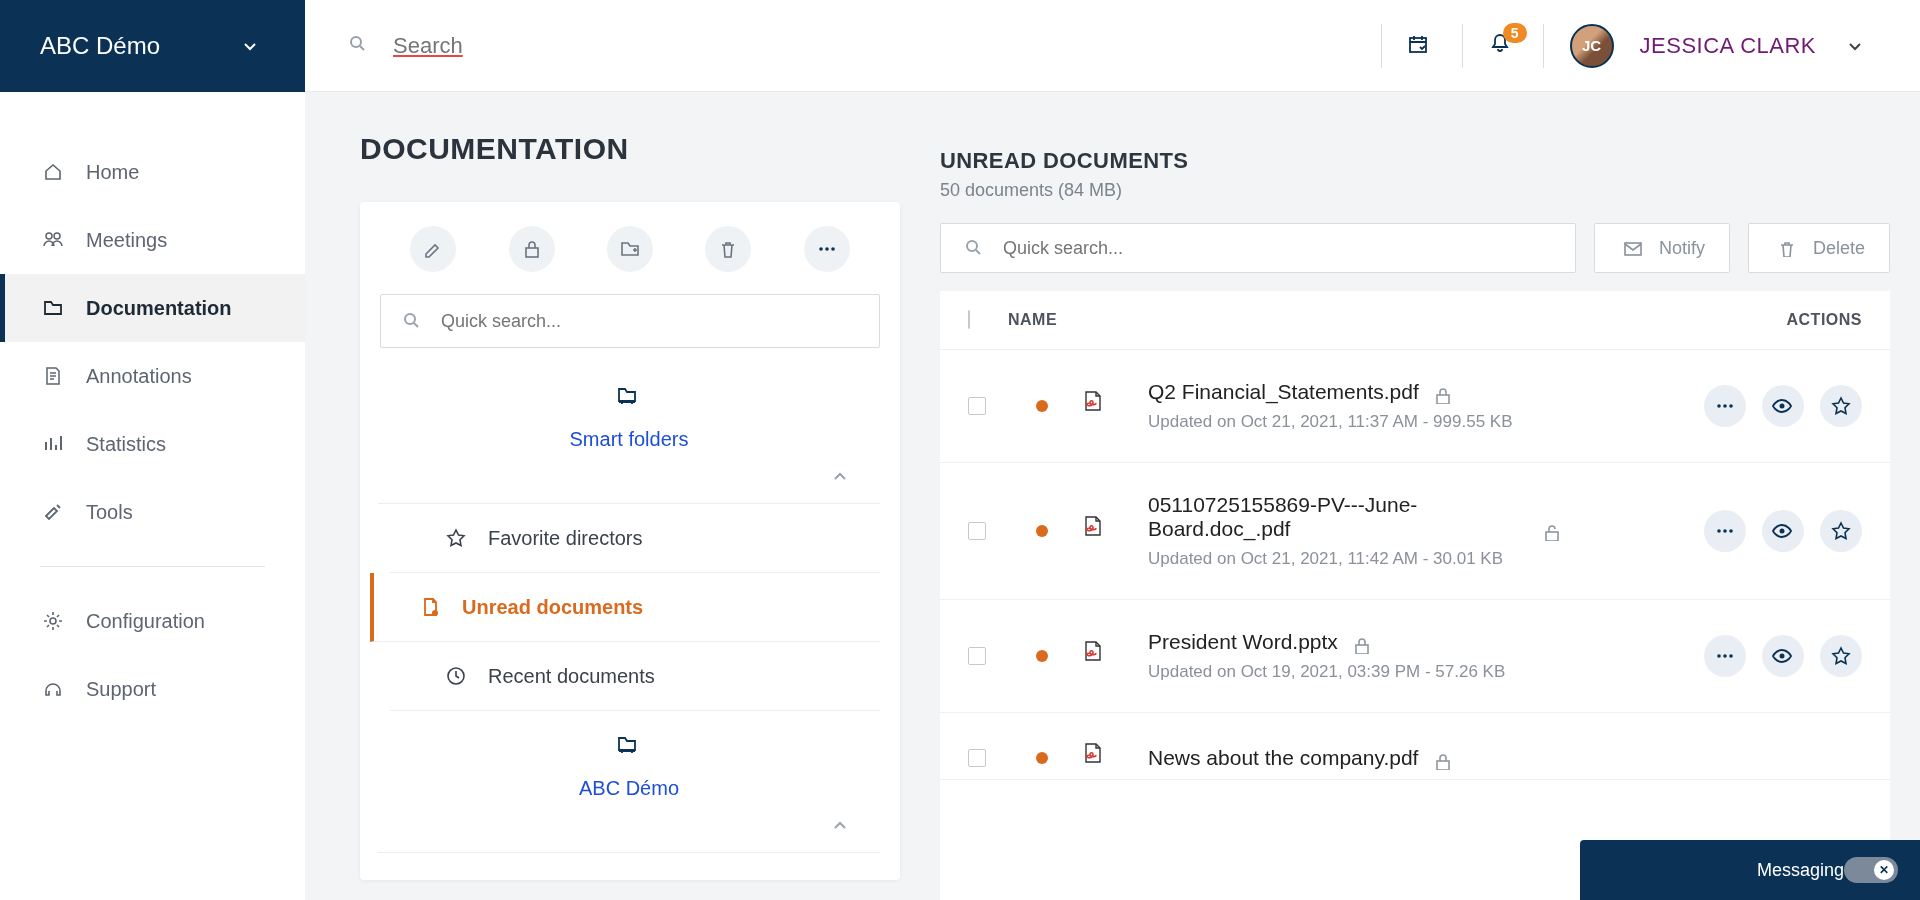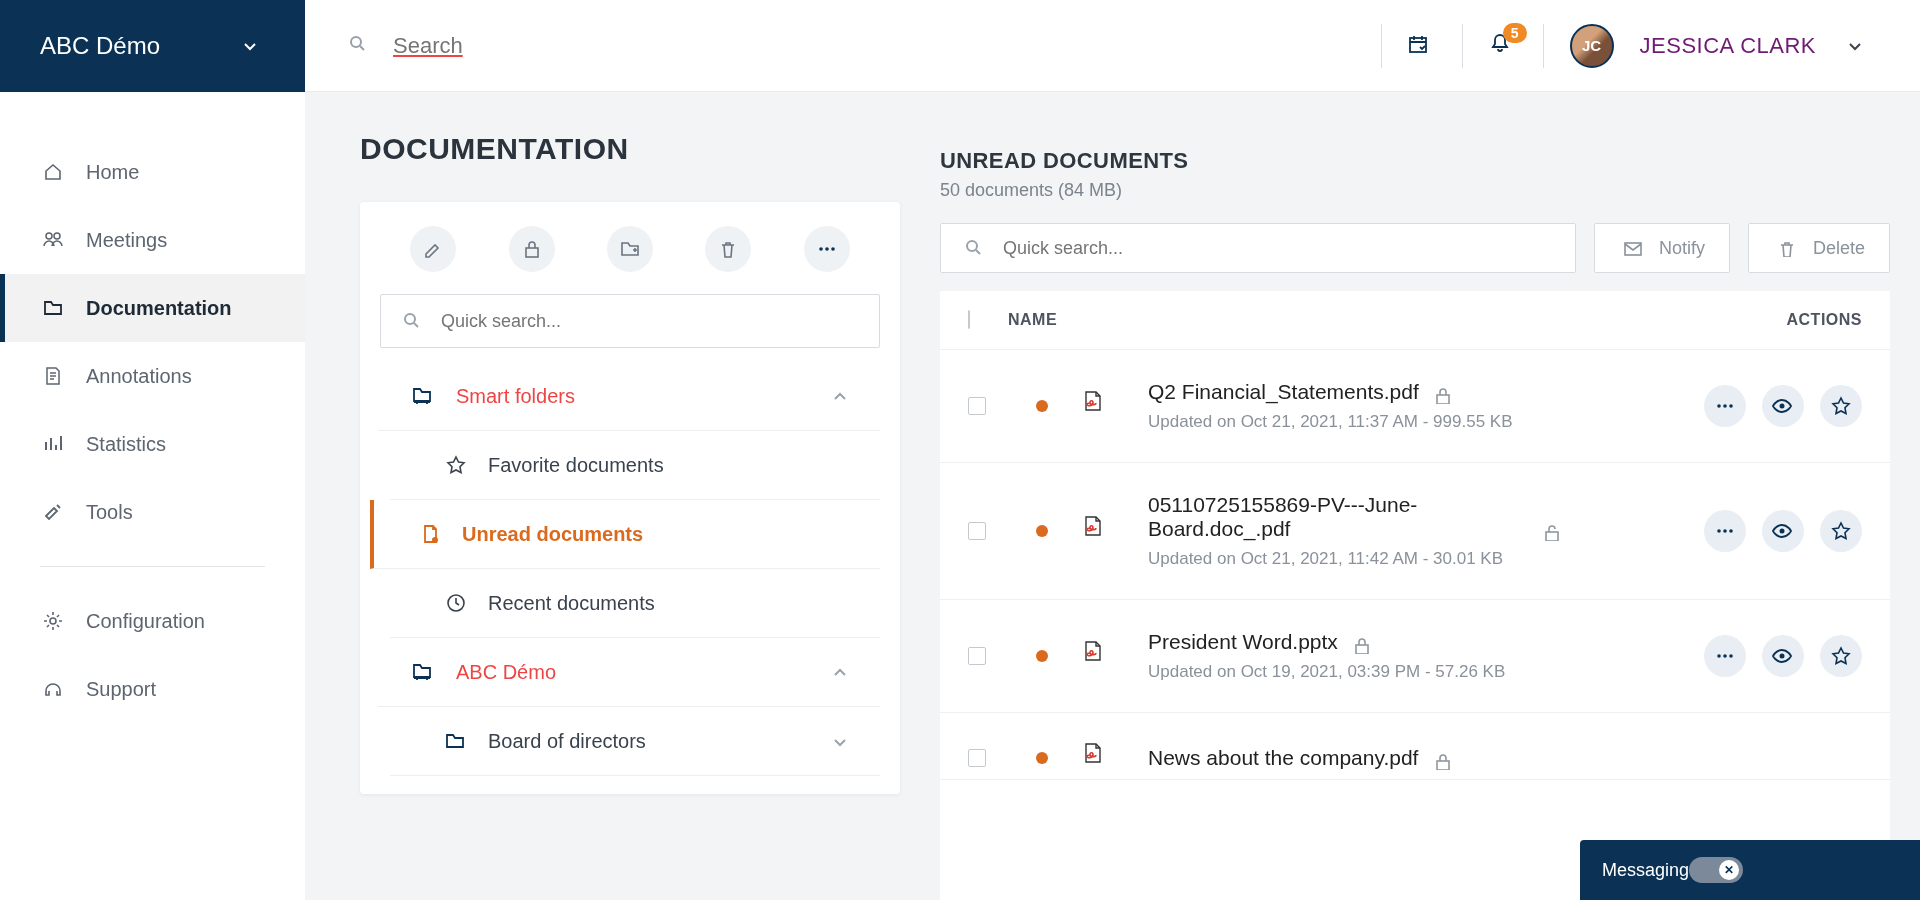--- a/index.html
+++ b/index.html
@@ -82,21 +82,21 @@
   .quick-search {
     margin: 0 20px; border:1px solid #d8dce0; border-radius:2px;
     display:flex; align-items:center; gap:14px; padding: 12px 18px;
   }
   .quick-search input { border:none; outline:none; font-size:18px; flex:1; color:#444; }
 
   .tree { margin-top: 14px; max-height: 500px; overflow-y:auto; padding-right:2px; }
   .tree-section, .tree-row {
     display:flex; align-items:center; gap:18px; padding: 20px 32px; font-size:20px;
   }
-  .tree-section { color:#ef4444; font-weight:500; border-bottom:1px solid #eceef0; margin: 0 18px;}
+  .tree-section { color:#1d4ed8; font-weight:500; border-bottom:1px solid #eceef0; margin: 0 18px; flex-direction: column;}
   .tree-row { padding-left: 52px; color:#3a424d; border-bottom:1px solid #eceef0; margin: 0 18px 0 30px;}
   .tree-row .chev { margin-left:auto; color:#9aa2ab; }
   .tree-section .chev { margin-left:auto; color:#9aa2ab; }
   .tree-row.selected { color:#da6a1d; font-weight:600; border-left:4px solid #da6a1d; background:#fff; margin-left:10px; padding-left:42px;}
 
   
   .rp-title { font-size:22px; font-weight:700; letter-spacing:.4px; color:#2e3740; }
   .rp-sub { font-size:18px; color:#7b838d; margin-top:6px; }
 
   .rp-controls {
@@ -138,21 +138,21 @@
   .row-actions { display:flex; gap:16px; }
   .act-btn {
     width:42px; height:42px; border-radius:50%; background:#e9eef4; display:flex;
     align-items:center; justify-content:center; color:#0b3254; cursor:pointer;
   }
 
   
   .messaging {
     position: fixed; right: 0; bottom: 0; width: 340px; height: 60px;
     background:#0b3254; color:#fff; display:flex; align-items:center; padding: 0 22px;
-    font-size:18px; justify-content:flex-start; border-top-left-radius: 4px;
+    font-size:18px; justify-content:flex-end; border-top-left-radius: 4px;
   }
   .toggle {
     width:54px; height:26px; border-radius:14px; background:#7c899a; position:relative;
     display:flex; align-items:center;
   }
   .toggle::after {
     content:''; position:absolute; right:4px; width:20px; height:20px; border-radius:50%; background:#fff;
   }
   .toggle-x { position:absolute; right:9px; font-size:12px; color:#0b3254; z-index:2; font-weight:700;}
 
@@ -447,21 +447,21 @@
                   </svg>
                 </span>
             </div>
 
             <div class="tree-row">
               <span class="icon">
                   <svg width="20" height="20">
                     <use href="#i-star"></use>
                   </svg>
                 </span>
-              <span>Favorite documents</span>
+              <span>Favorite directors</span>
             </div>
             <div class="tree-row selected">
               <span class="icon" style="color:#da6a1d">
                   <svg width="20" height="20">
                     <use href="#i-filedot"></use>
                   </svg>
                 </span>
               <span>Unread documents</span>
             </div>
             <div class="tree-row">

